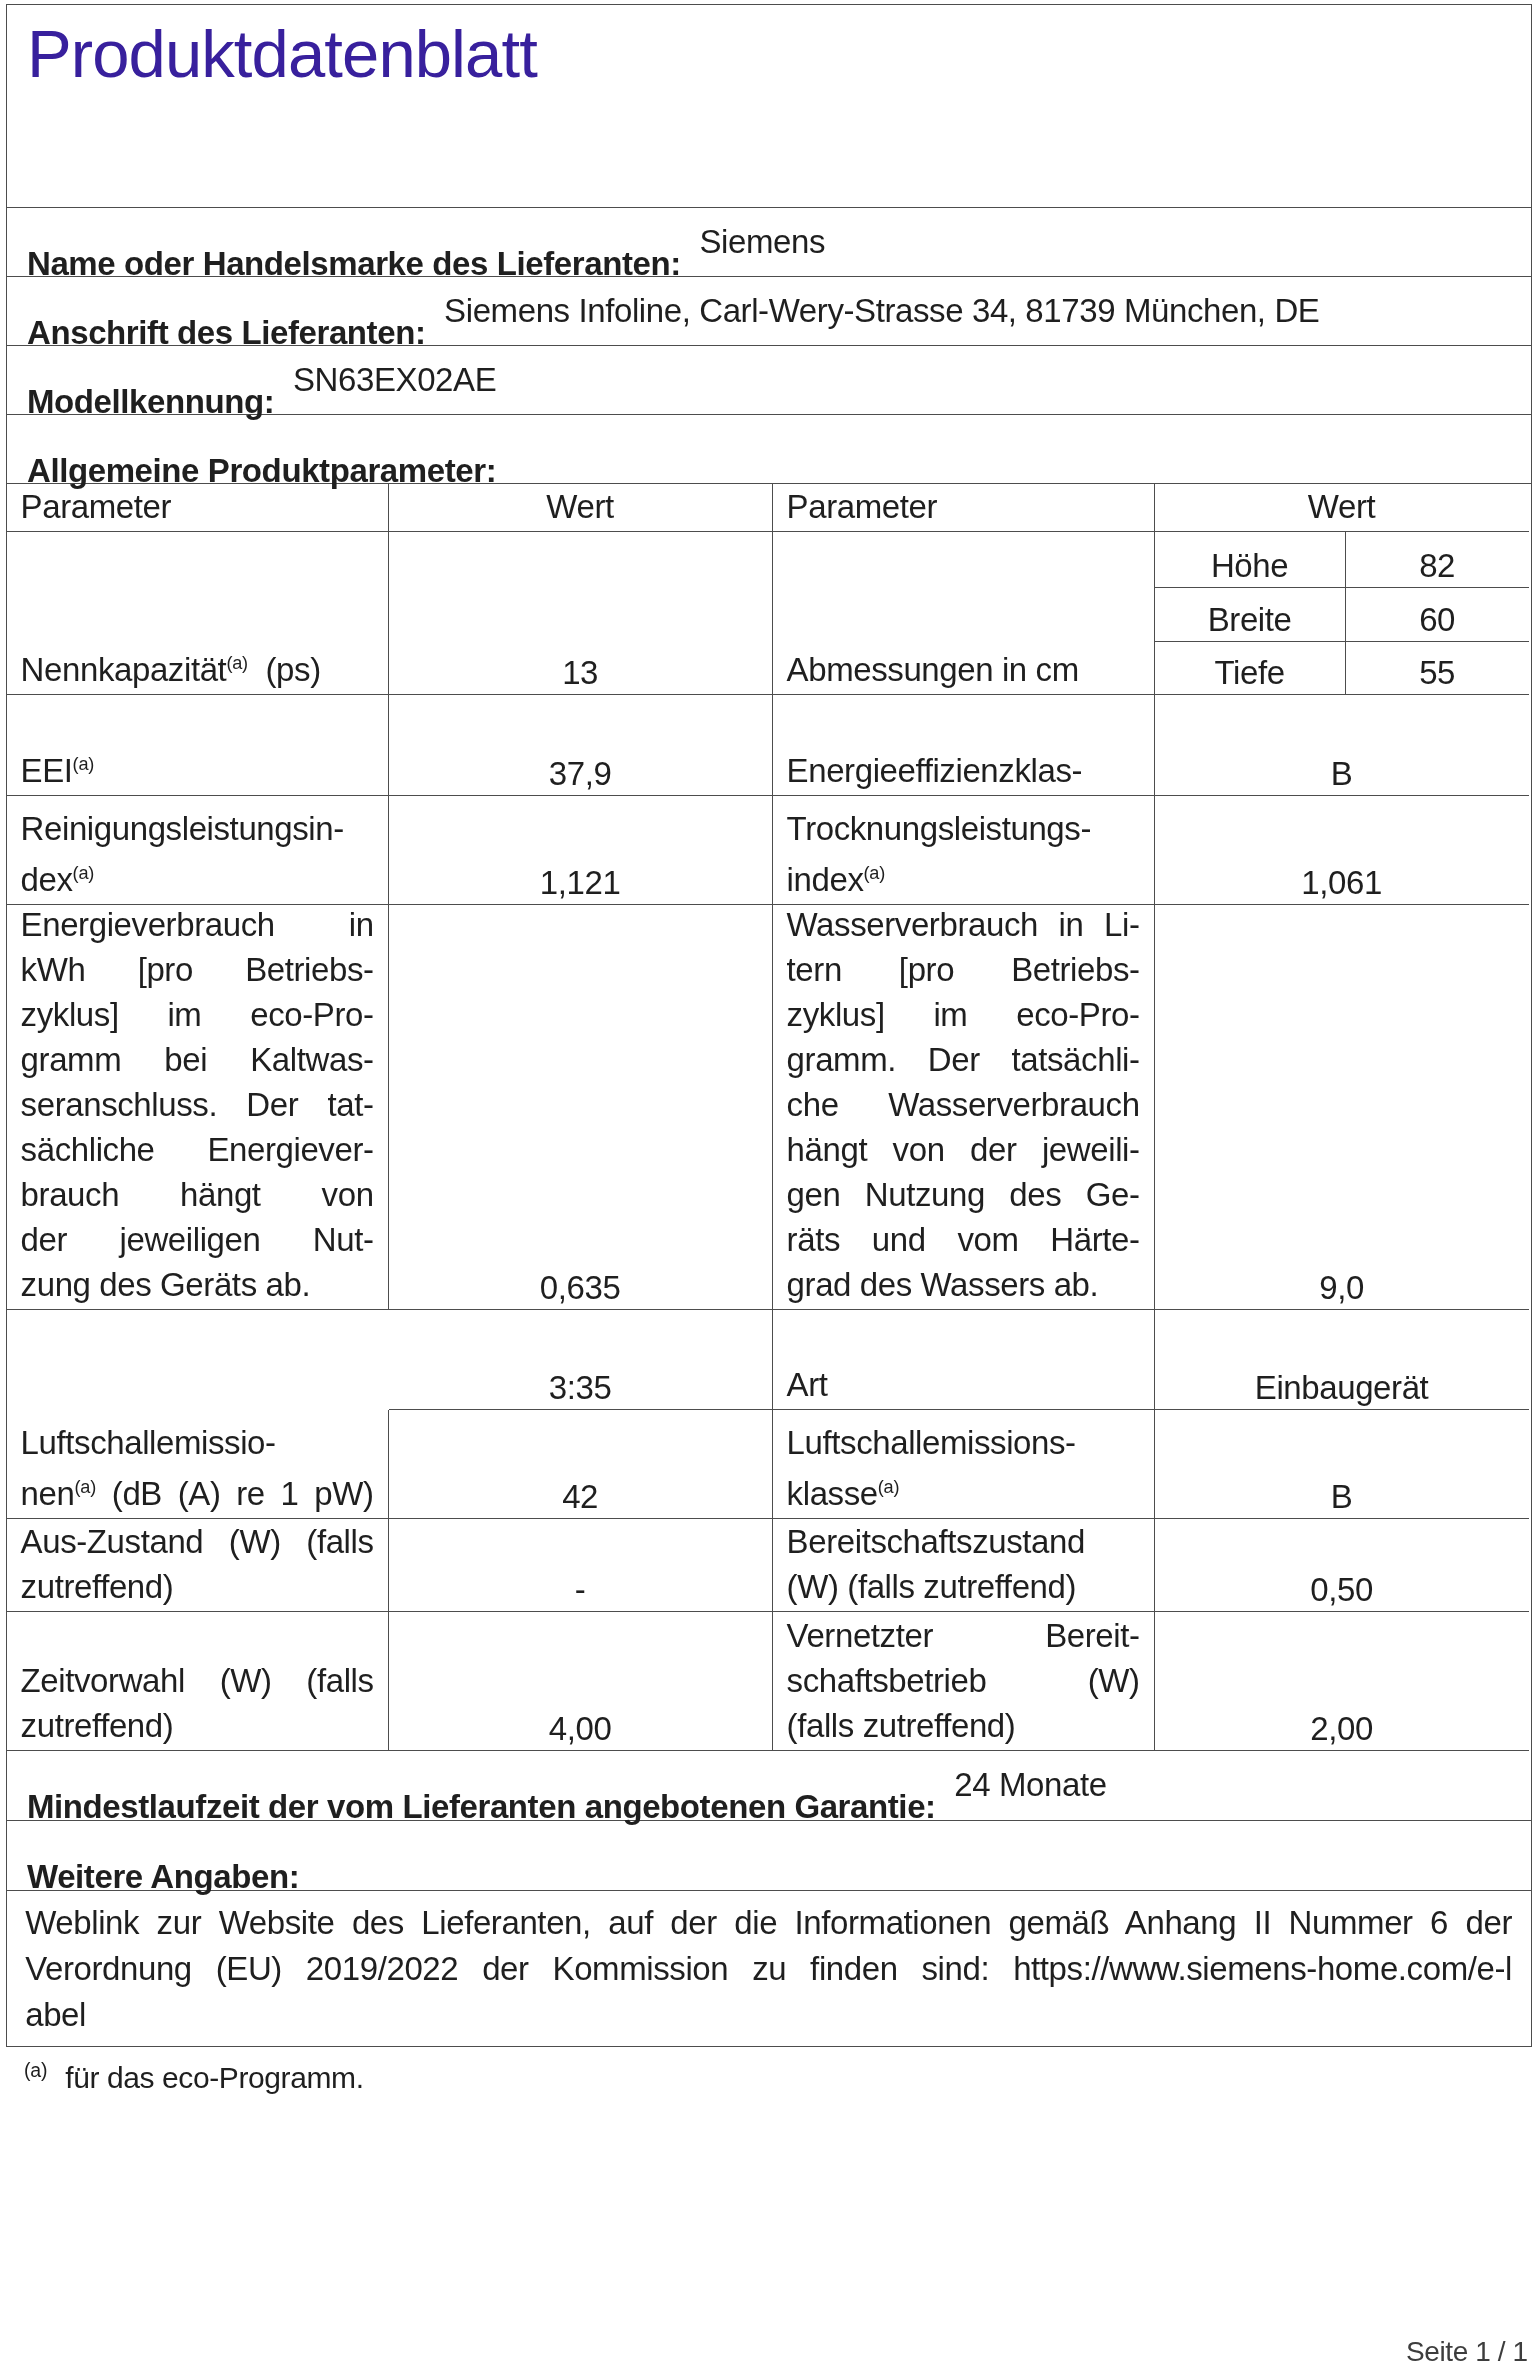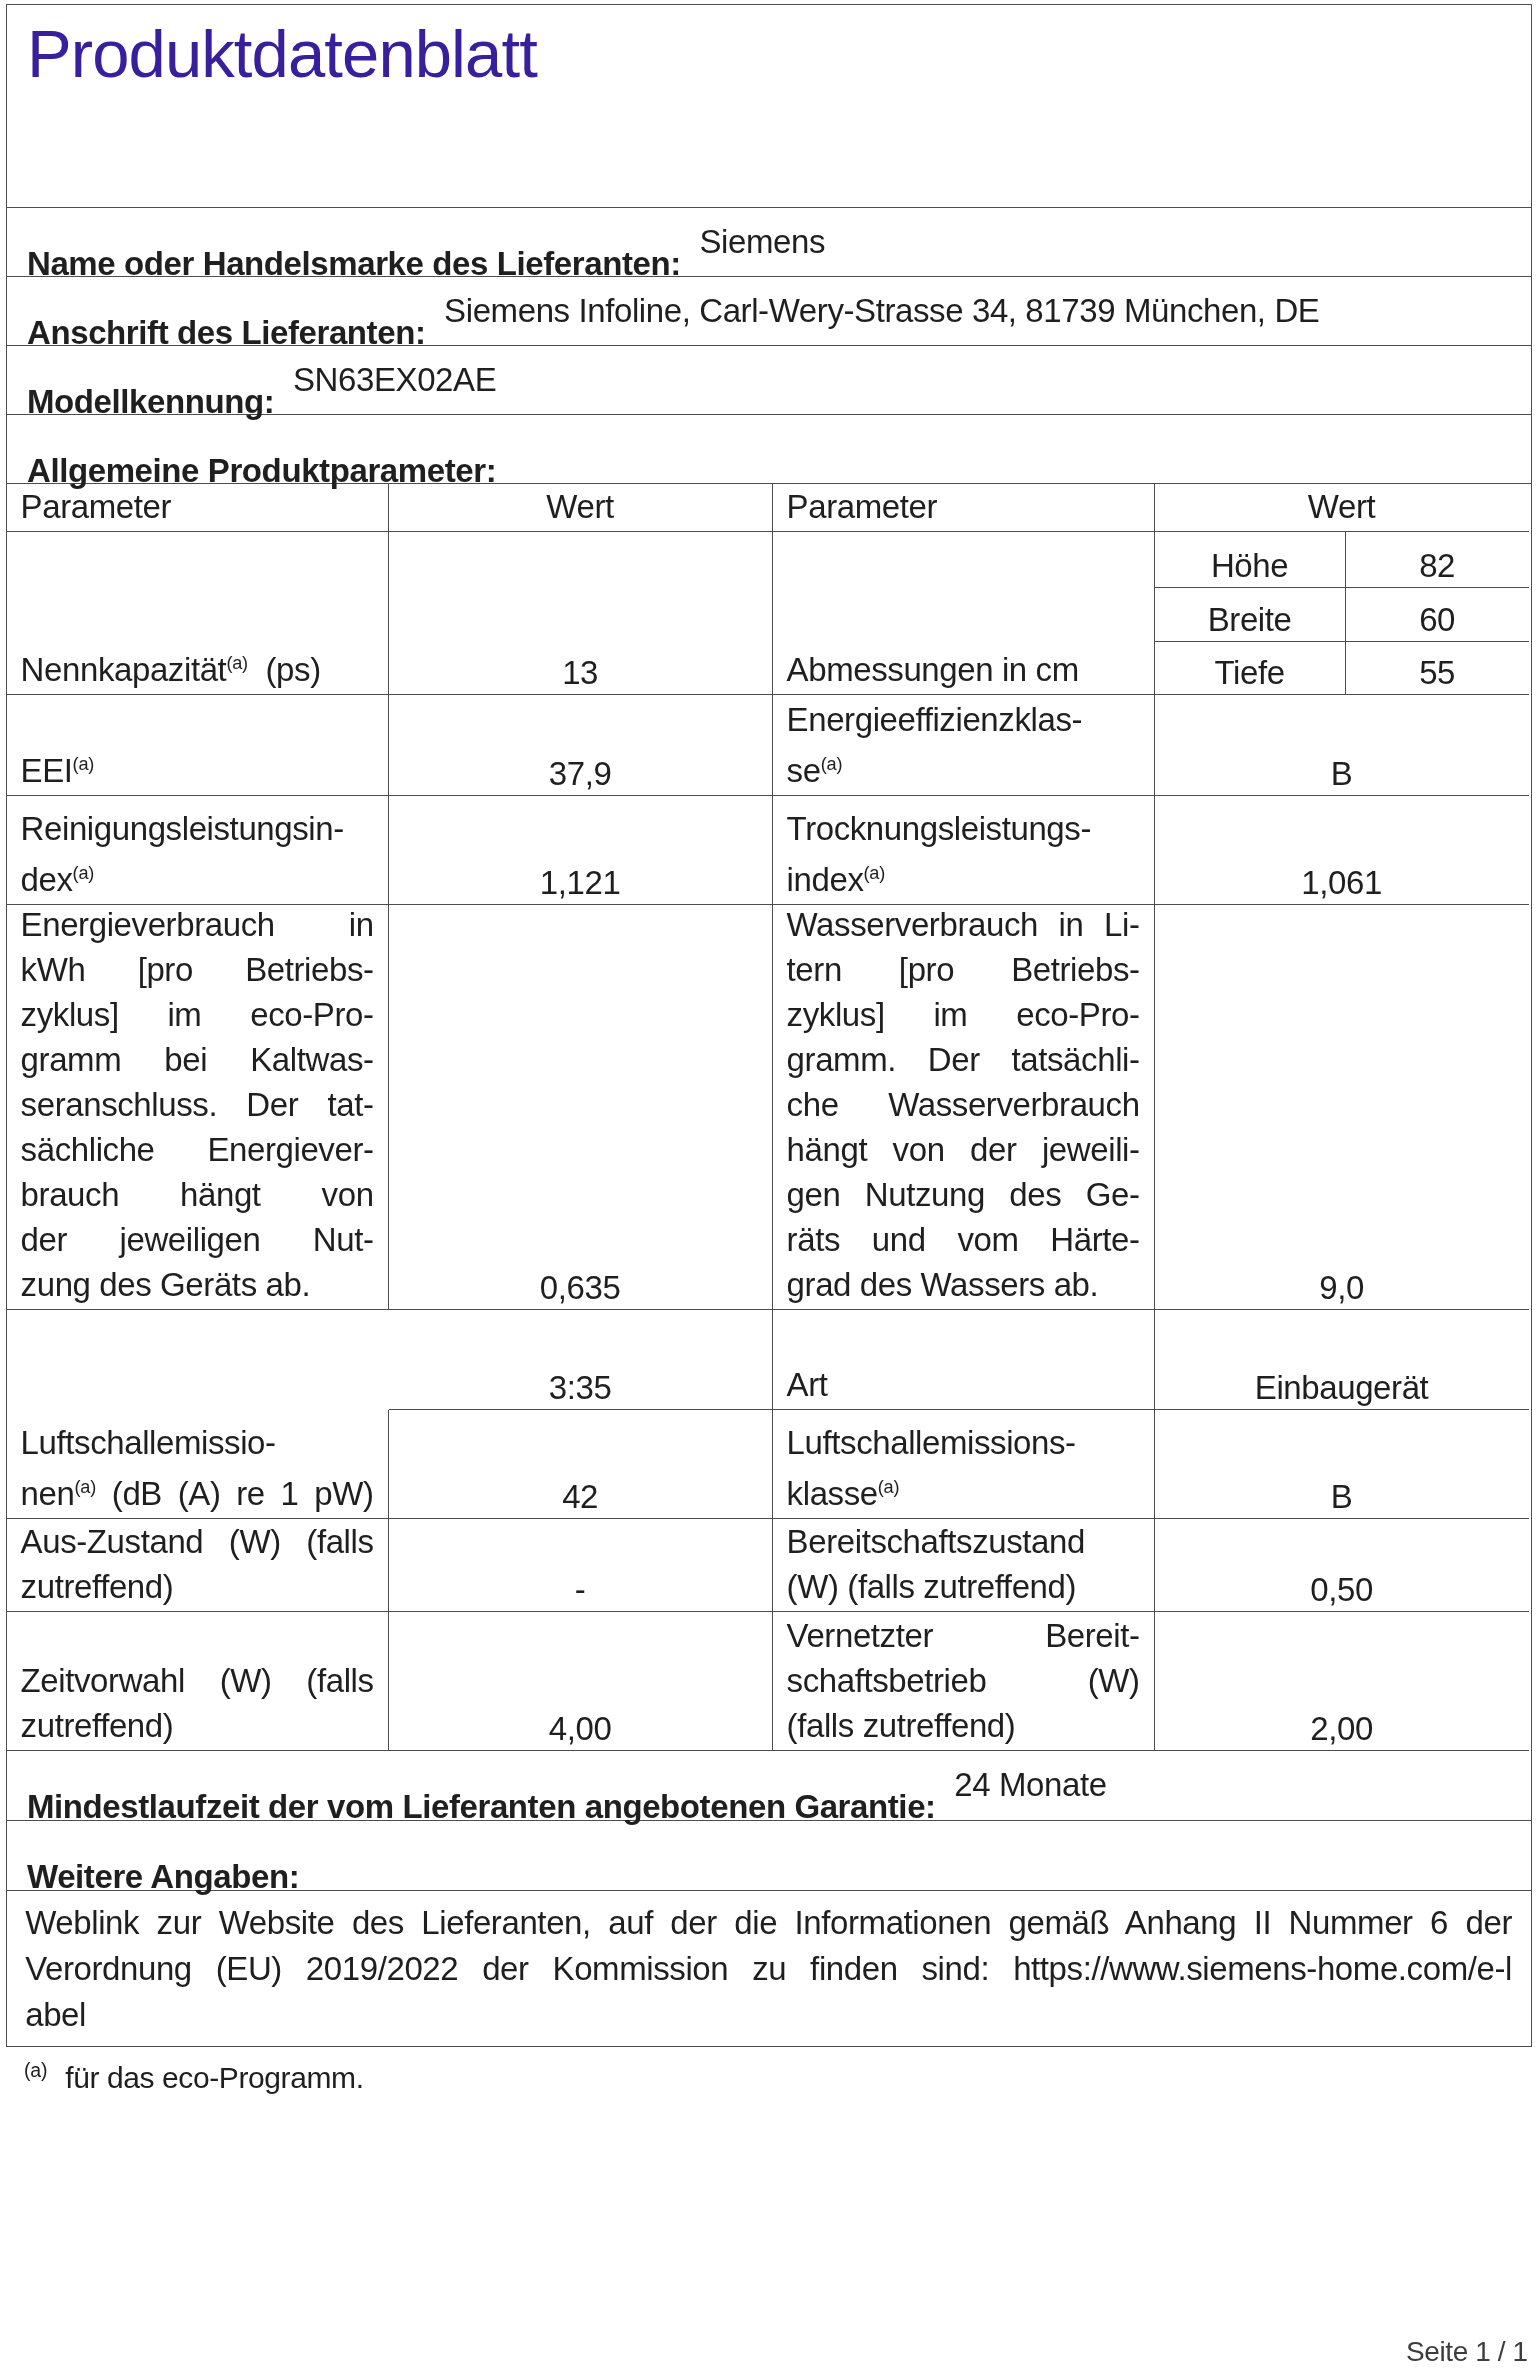--- a/index.html
+++ b/index.html
@@ -146,21 +146,20 @@
       </div>
 
     <div class="cell lbl" style="grid-row:5;grid-column:1">
         <div class="tl"><span>EEI</span><sup>(a)</sup></div>
       </div>
     <div class="cell val" style="grid-row:5;grid-column:2">
         <span>37,9</span>
       </div>
     <div class="cell lbl" style="grid-row:5;grid-column:3">
         <div class="tl"><span>Energieeffizienzklas-</span></div>
-        <div class="tl"><span>se</span><sup>(a)</sup></div>
       </div>
     <div class="cell val ec" style="grid-row:5;grid-column:4/6">
         <span>B</span>
       </div>
 
     <div class="cell lbl" style="grid-row:6;grid-column:1">
         <div class="tl"><span>Reinigungsleistungsin-</span></div>
         <div class="tl"><span>dex</span><sup>(a)</sup></div>
       </div>
     <div class="cell val" style="grid-row:6;grid-column:2">

